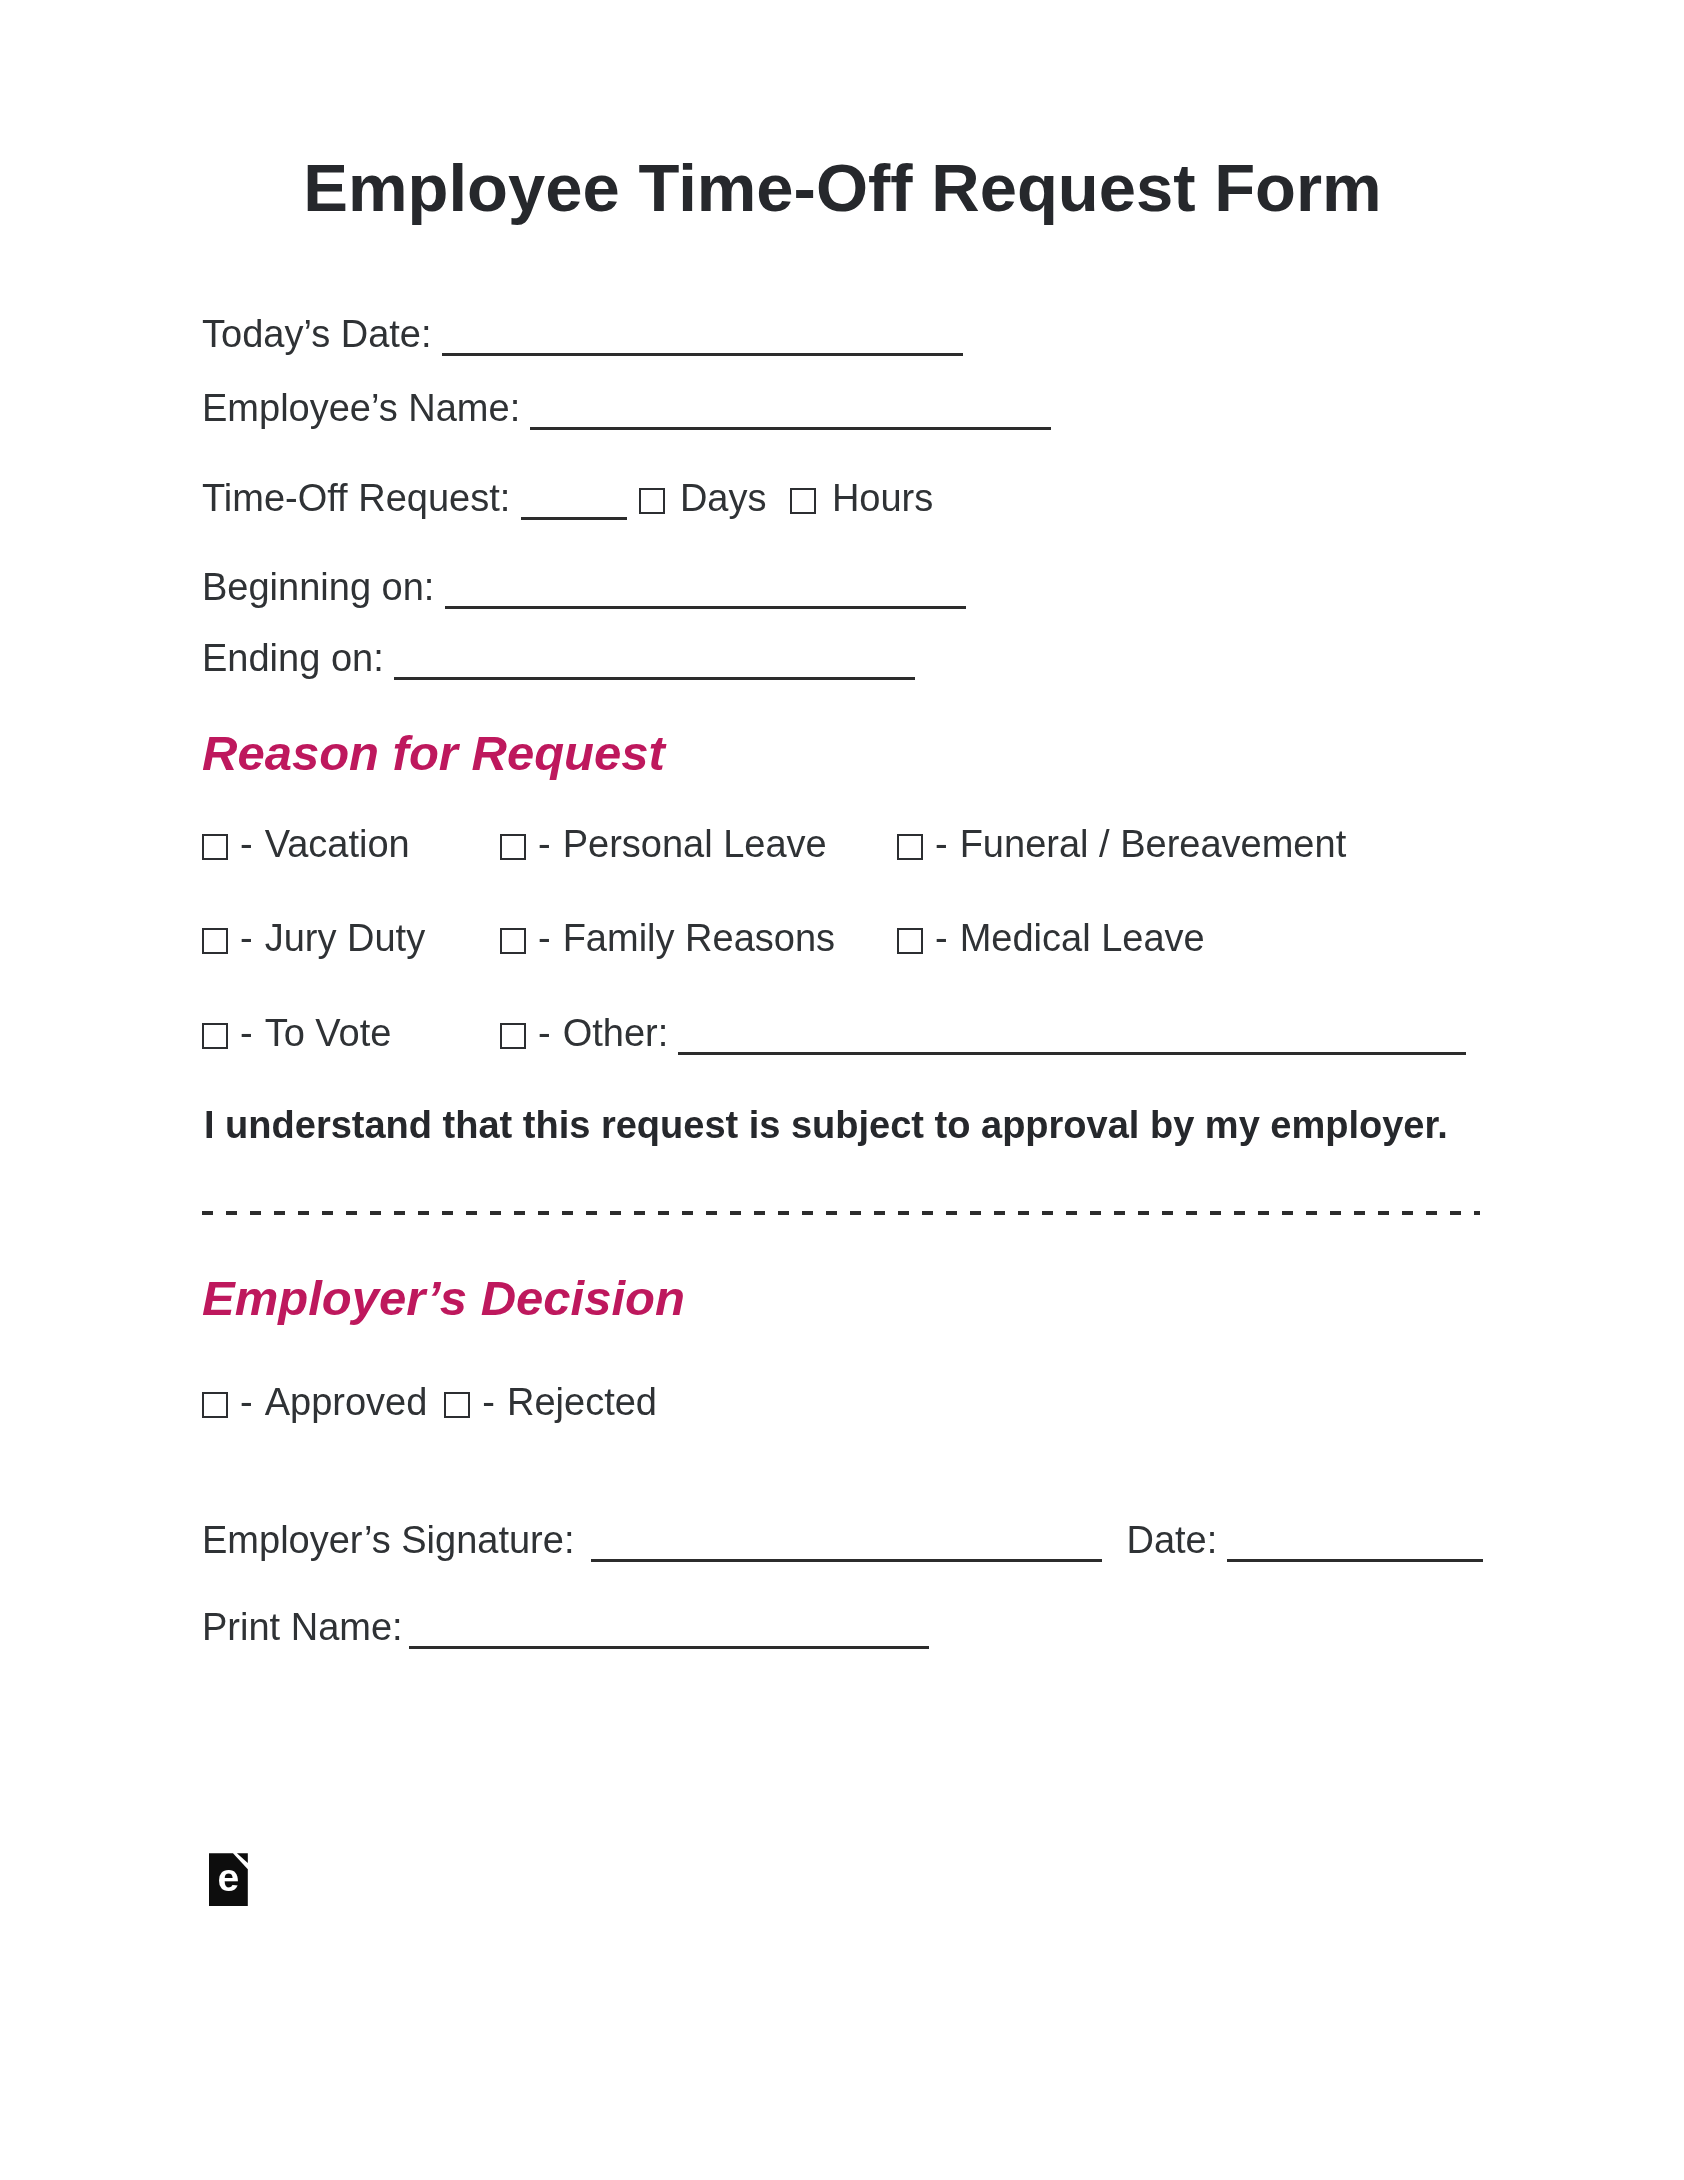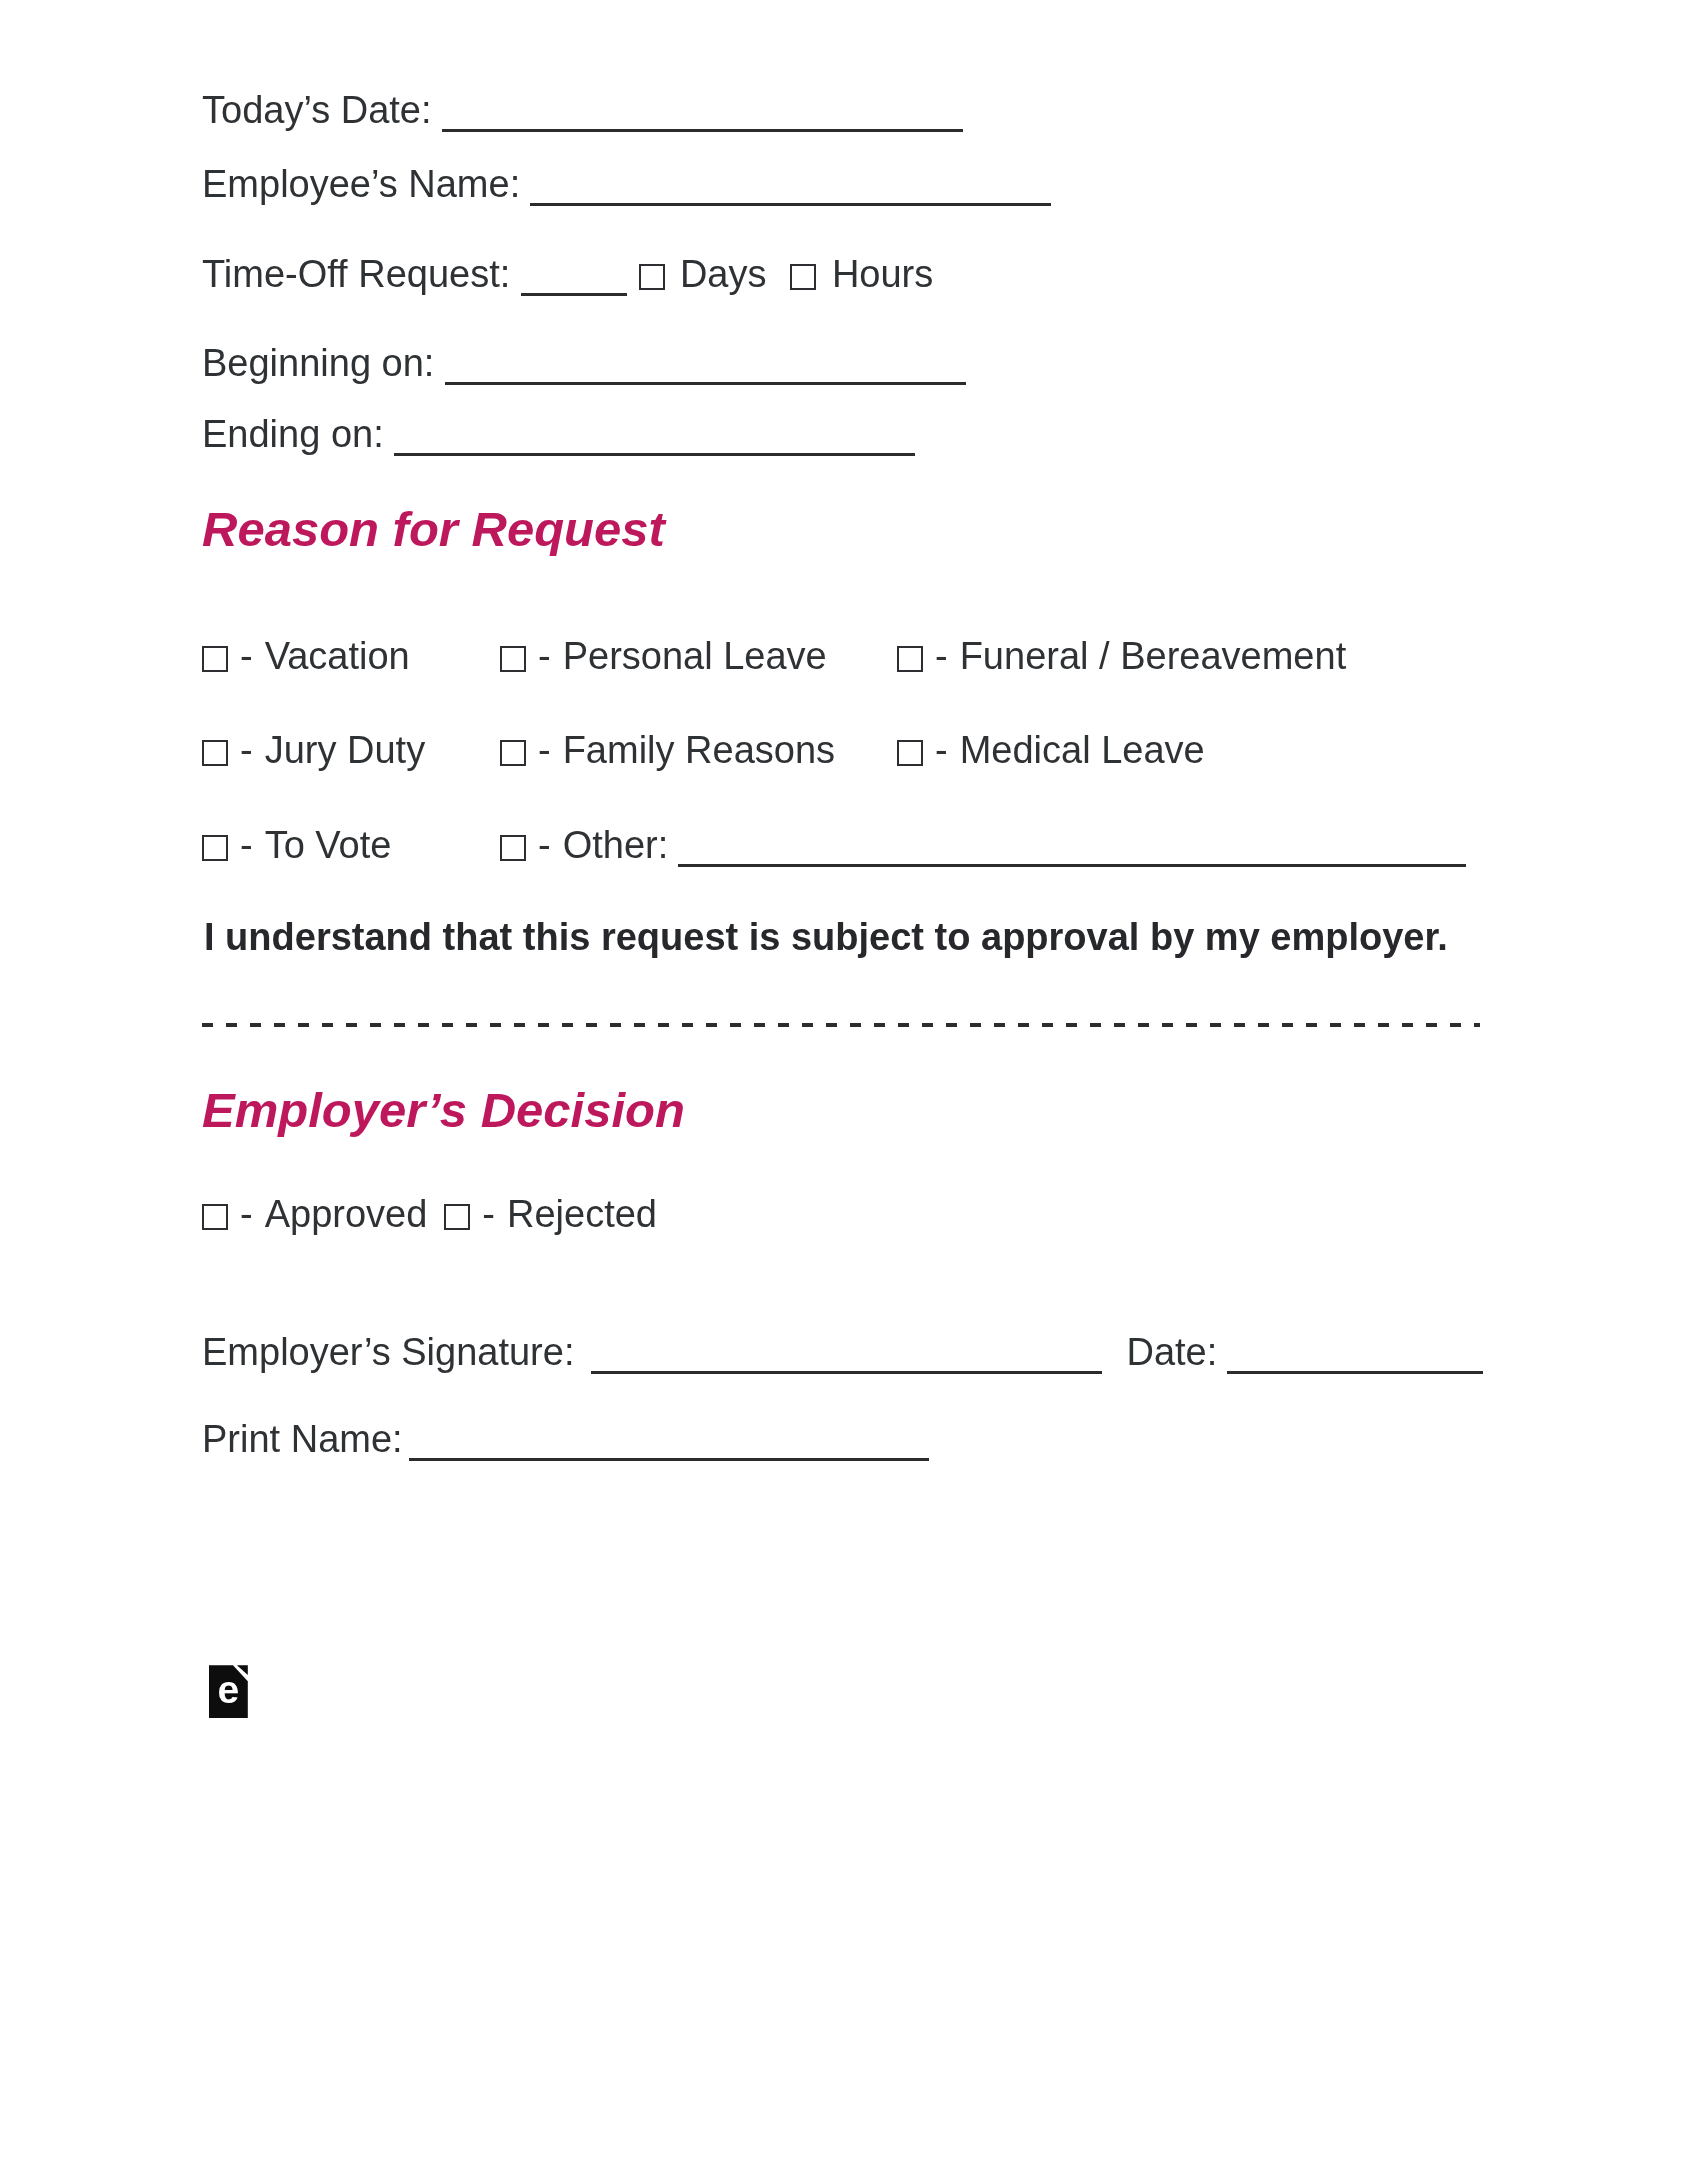--- a/index.html
+++ b/index.html
@@ -38,21 +38,21 @@
     display:inline-block;width:22px;height:22px;
     border:2.6px solid #2c2e31;background:#fff;
     vertical-align:-2.6px;
   }
   .sect{
     margin:44px 0 0;font-size:49px;line-height:56px;
     font-weight:bold;color:#be185d;font-style:italic;
   }
   .sect2{margin-top:55px}
   .grid{display:flex;font-size:38px;line-height:46px;white-space:nowrap;}
-  .g1{margin-top:76px}.g2{margin-top:48px}.g3{margin-top:49px}
+  .g1{margin-top:40px}.g2{margin-top:48px}.g3{margin-top:49px}
   .col1{width:298px}.col2{width:397px}.col3{flex:1}
   .chk{margin-right:12px}
   .dash{margin-right:12px}
   .statement{
     margin:46px 2px 0;font-size:38px;line-height:46px;
     font-weight:bold;color:#26282c;white-space:nowrap;
   }
   .sigrow{margin-top:90px}
   .sigrow2{margin-top:92px}
   .printrow{margin-top:41px}
@@ -79,20 +79,21 @@
   .logo-letter{
     position:absolute;left:0;top:5.1px;width:100%;text-align:center;
     font-size:39px;font-weight:bold;color:#ffffff;line-height:39px;
   }
 </style>
 </head>
 <body>
 
 <div class="page">
 
+  <h1 class="title">Employee Time-Off Request Form</h1>
 
   <div class="frow r1">
     <span>Today’s Date:</span><span class="uline ul-std"></span>
   </div>
 
   <div class="frow r2">
     <span>Employee’s Name:</span><span class="uline ul-std"></span>
   </div>
 
   <div class="frow r3">

